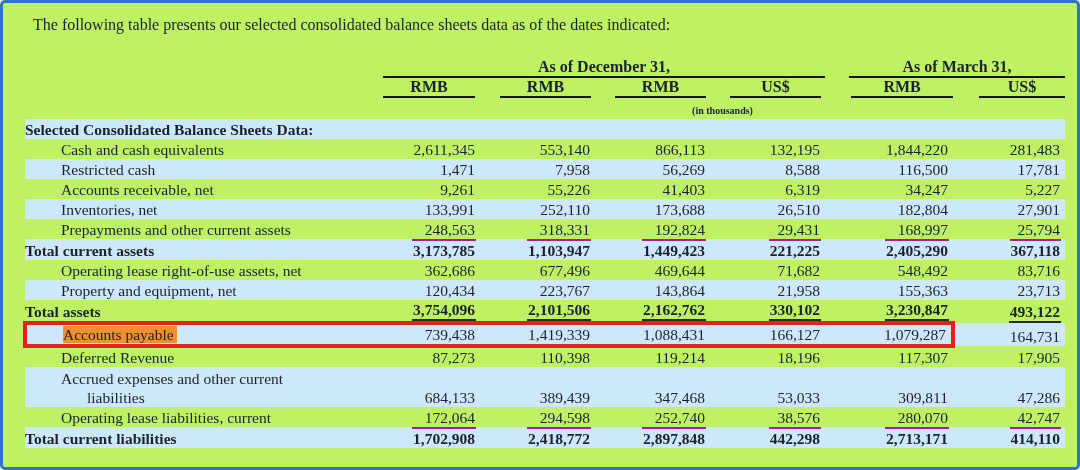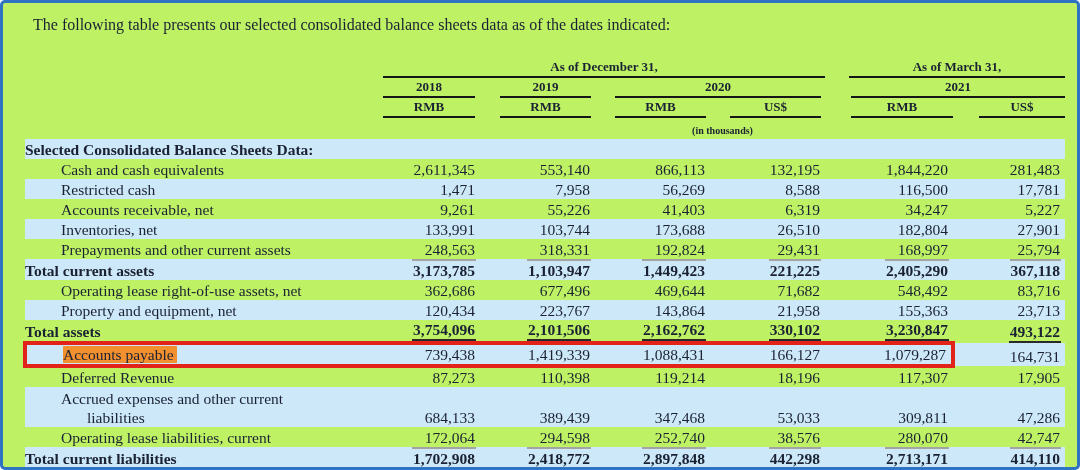--- a/index.html
+++ b/index.html
@@ -5,40 +5,40 @@
   html,body{margin:0;padding:0;background:#ffffff;}
   .frame{
     position:relative;width:1080px;height:470px;box-sizing:border-box;
     border:3px solid #2f74c4;border-radius:5px;background:#bef264;overflow:hidden;
     font-family:Liberation Serif, serif;color:#1a2133;
   }
   .intro{margin:12px 0 0 30px;font-size:16px;line-height:20px;}
   table.bs{border-collapse:collapse;table-layout:fixed;margin:24px 0 0 20px;width:1040px;}
   table.bs th,table.bs td{padding:0;vertical-align:bottom;}
   thead tr{height:20px;}
-  thead th{font-weight:bold;font-size:13px;line-height:16px;}
+  thead th{font-weight:bold;font-size:16px;line-height:16px;}
   .u{border-bottom:2px solid #161616;text-align:center;padding-bottom:1px;margin:0 4px 1px 20px;}
   .u.g-first{margin-left:3px;margin-right:0;}
   .u.g-inset{margin-left:24px;margin-right:0;}
   .u.c-first{margin-left:3px;margin-right:5px;}
   .u.c-inset{margin-left:20px;margin-right:4px;}
   .u.c-wide{margin-left:26px;margin-right:0;}
   th.units{text-align:center;font-size:10px;padding-bottom:2px;}
   tbody tr{height:20px;}
   tbody tr.tall{height:40px;}
   tbody td{font-size:15.5px;line-height:19px;}
   tbody td.num{text-align:right;padding-right:4px;white-space:nowrap;}
   tbody td.lbl{padding-left:0;white-space:nowrap;}
   tbody td.lbl.indent{padding-left:36px;}
   .l2{padding-left:26px;}
   tr.shade{background:#cde8f8;}
   tr.section td{font-weight:bold;}
   tr.total td{font-weight:bold;}
   .val{display:inline-block;padding:0 1px;}
-  tr.rule-top td.num .val{border-top:2px solid #a3a3a3;}
+  tr.rule-top td.num .val{border-top:2px solid #a21caf;}
   tr.rule-bottom td.num .val{border-bottom:2px solid #2a2a2a;}
   .hl{background:#f28f2e;padding:0 3px 0 0;}
   tr.redbox td{border-top:4px solid #e2231a;border-bottom:4px solid #e2231a;}
   tr.redbox td:first-child{border-left:4px solid #e2231a;}
   tr.redbox td.box-end{border-right:4px solid #e2231a;text-align:right;}
   tr.redbox td.box-out{border-top:none;border-bottom:none;}
 </style>
 </head>
 <body>
 
@@ -60,35 +60,20 @@
           <td class="lblcol"></td>
           <th colspan="4">
             <div class="u g-first">As of December 31,</div>
           </th>
           <th colspan="2">
             <div class="u g-inset">As of March 31,</div>
           </th>
         </tr>
         <tr>
           <td class="lblcol"></td>
-          <th colspan="1">
-            <div class="u c-first">2018</div>
-          </th>
-          <th colspan="1">
-            <div class="u c-inset">2019</div>
-          </th>
-          <th colspan="2">
-            <div class="u c-inset">2020</div>
-          </th>
-          <th colspan="2">
-            <div class="u c-wide">2021</div>
-          </th>
-        </tr>
-        <tr>
-          <td class="lblcol"></td>
           <th>
             <div class="u c-first">RMB</div>
           </th>
           <th>
             <div class="u c-inset">RMB</div>
           </th>
           <th>
             <div class="u c-inset">RMB</div>
           </th>
           <th>
@@ -139,21 +124,21 @@
           <td class="num"><span class="val">9,261</span></td>
           <td class="num"><span class="val">55,226</span></td>
           <td class="num"><span class="val">41,403</span></td>
           <td class="num"><span class="val">6,319</span></td>
           <td class="num"><span class="val">34,247</span></td>
           <td class="num"><span class="val">5,227</span></td>
         </tr>
         <tr class="shade">
           <td class="lbl indent">Inventories, net</td>
           <td class="num"><span class="val">133,991</span></td>
-          <td class="num"><span class="val">103,744</span></td>
+          <td class="num"><span class="val">252,110</span></td>
           <td class="num"><span class="val">173,688</span></td>
           <td class="num"><span class="val">26,510</span></td>
           <td class="num"><span class="val">182,804</span></td>
           <td class="num"><span class="val">27,901</span></td>
         </tr>
         <tr>
           <td class="lbl indent">Prepayments and other current assets</td>
           <td class="num"><span class="val">248,563</span></td>
           <td class="num"><span class="val">318,331</span></td>
           <td class="num"><span class="val">192,824</span></td>

